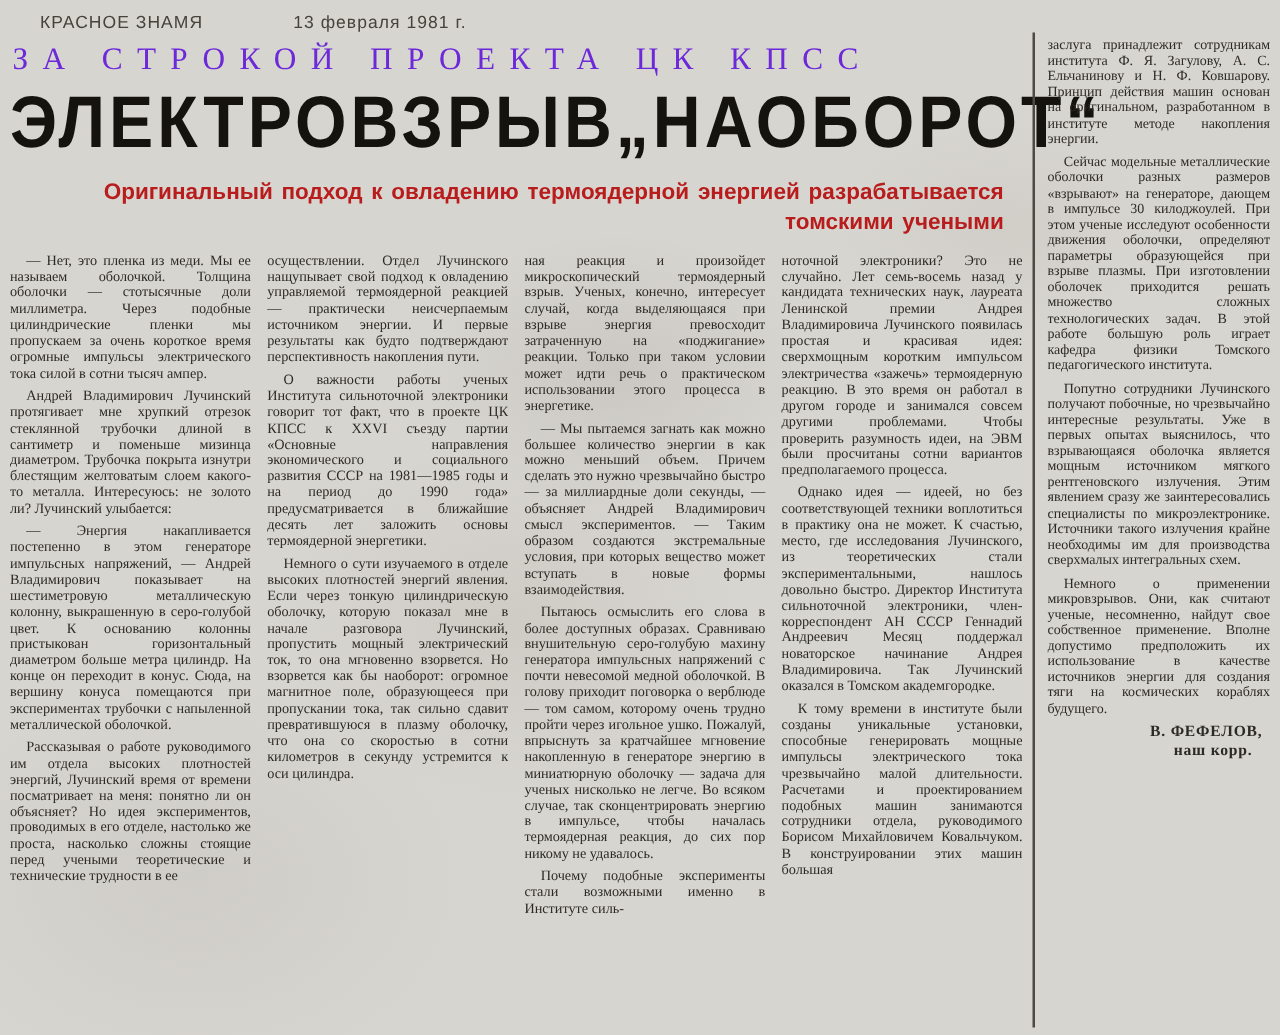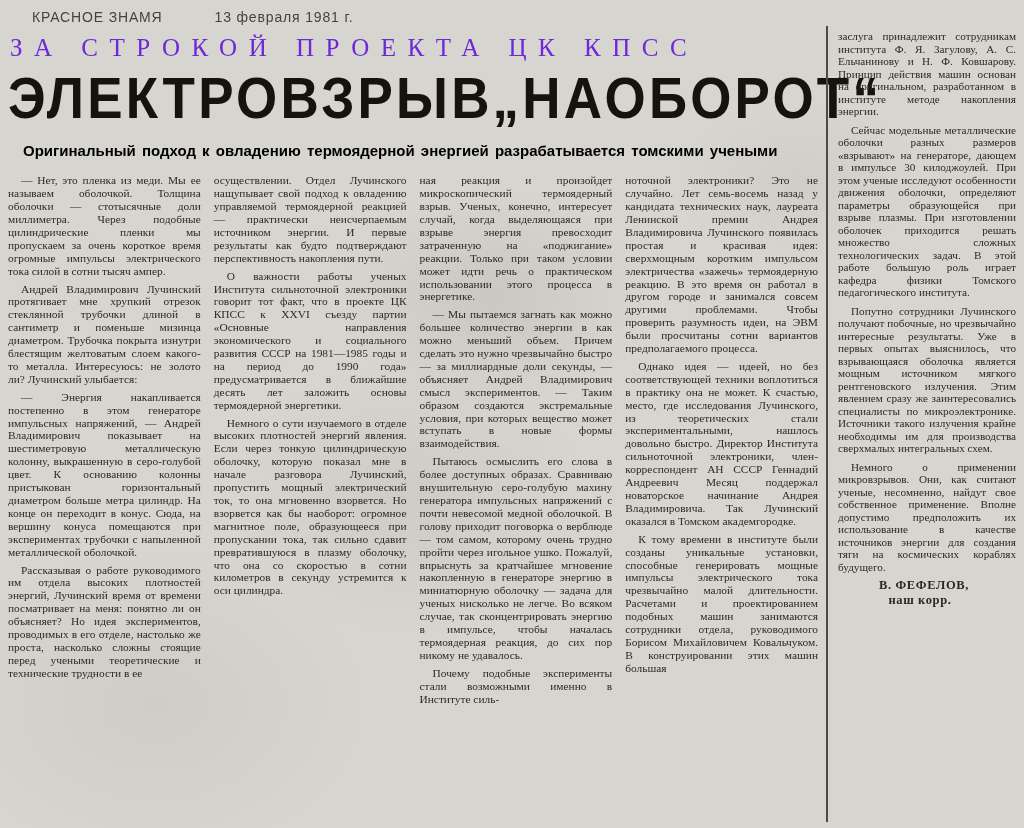--- a/index.html
+++ b/index.html
@@ -17,52 +17,52 @@
   .page::before{
     content:"";position:absolute;inset:0;pointer-events:none;
     background:
       radial-gradient(220px 160px at 48% 36%, rgba(120,118,110,0.14), rgba(120,118,110,0) 70%),
       radial-gradient(260px 200px at 40% 60%, rgba(125,122,112,0.10), rgba(125,122,112,0) 70%),
       radial-gradient(180px 120px at 78% 22%, rgba(125,122,112,0.08), rgba(125,122,112,0) 70%),
       radial-gradient(300px 220px at 15% 85%, rgba(110,108,100,0.08), rgba(110,108,100,0) 72%);
   }
   .main-area{position:absolute;left:8px;top:0;width:810px;}
   .masthead{
-    display:flex;align-items:baseline;gap:52px;margin:9px 0 0 24px;
+    display:flex;align-items:baseline;gap:72px;margin:9px 0 0 24px;
     font-family:"Liberation Sans",sans-serif;font-size:14px;color:#45433c;letter-spacing:0.06em;
   }
   .strapline{
     margin:9px 0 0 2px;font-family:"Liberation Serif",serif;font-size:25px;
     letter-spacing:0.46em;white-space:nowrap;color:#6d28d9;
   }
   .headline{
     display:flex;justify-content:space-between;align-items:baseline;
     margin:8px 4px 0 0;font-family:"Liberation Sans",sans-serif;font-weight:bold;
     font-size:53px;line-height:1;letter-spacing:0.06em;color:var(--headline_ink);
     transform:scaleY(1.1);transform-origin:50% 20%;
   }
   .subtitle{
-    width:780px;margin:18px auto 0;text-align:left;
-    font-family:"Liberation Sans",sans-serif;font-weight:bold;font-size:15px;
-    line-height:1.35;color:#000000;word-spacing:2px;
+    width:780px;margin:18px auto 0;text-align:right;
+    font-family:"Liberation Sans",sans-serif;font-weight:bold;font-size:18px;
+    line-height:1.35;color:#b91c1c;word-spacing:2px;
   }
   .columns{
     display:flex;gap:13px;margin-top:13px;height:612px;overflow:hidden;
   }
   .col{flex:1;text-align:justify;font-size:11.4px;line-height:12.9px;}
   .para{margin:0 0 5px;text-indent:13px;}
   .col.cont .para:first-child{text-indent:0;}
   .divider{position:absolute;left:826px;top:26px;bottom:6px;width:2px;background:var(--rule);}
   .side-col{
     position:absolute;left:838px;top:30px;width:178px;bottom:0;overflow:hidden;
     text-align:justify;font-size:11.2px;line-height:12.5px;
   }
   .side-col .para{margin:0 0 6px;text-indent:13px;}
   .side-col.cont .para:first-child{text-indent:0;}
-  .signature{margin-top:6px;font-weight:bold;font-size:12.5px;text-align:center;letter-spacing:0.05em;}
+  .signature{margin-top:6px;font-weight:bold;font-size:12.5px;text-align:right;letter-spacing:0.05em;}
   .signature .sig-name{padding-right:6px;}
   .signature .sig-role{padding-right:14px;margin-top:2px;}
 </style>
 </head>
 <body>
 
 <div class="page">
 
   <div class="main-area">
 

